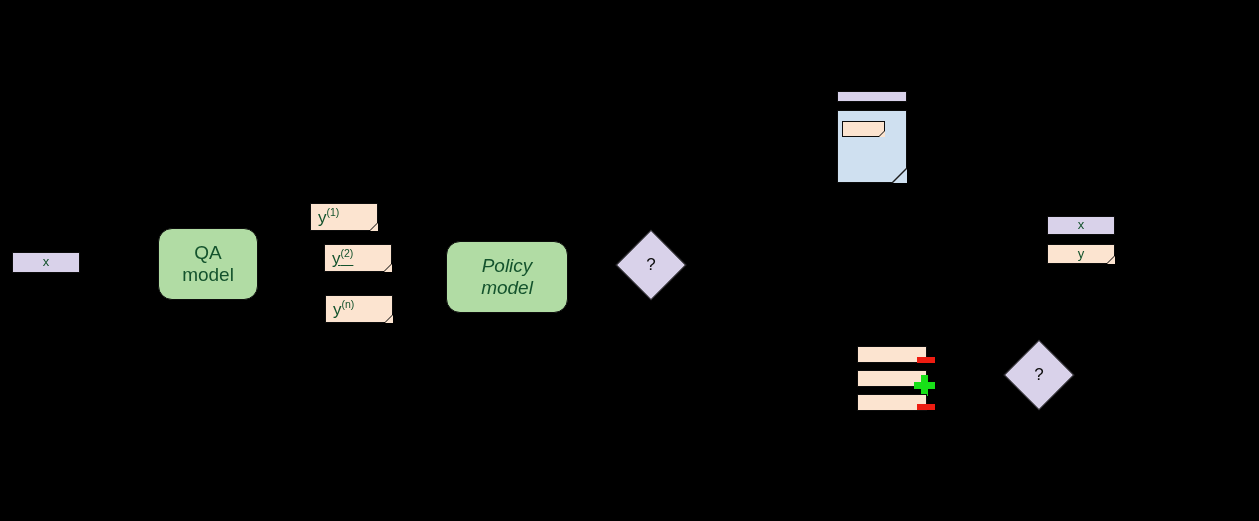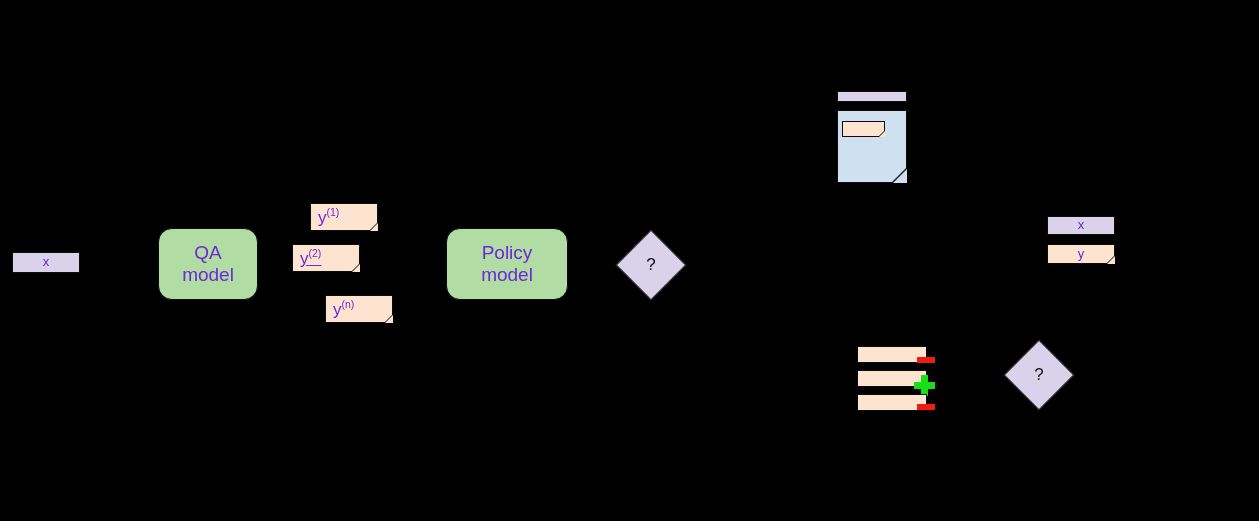--- a/index.html
+++ b/index.html
@@ -22,21 +22,21 @@
     height: 521px;
   }
   .node {
     position: absolute;
     box-sizing: border-box;
     display: flex;
     align-items: center;
     justify-content: center;
     text-align: center;
     line-height: 1.15;
-    color: #6d28d9;
+    color: #14532d;
   }
 
   
   .proc {
     background: #b1dca4;
     border: 1px solid #0d0d0d;
     border-radius: 14px;
     font-size: 19px;
     white-space: pre-line;
   }
@@ -183,35 +183,35 @@
 model</span>
   </div>
 
   <div class="node doc" style="left:310px; top:203px; width:68px; height:28px; justify-content:flex-start; padding-left:7px;">
     <span>
       <span>y</span><span class="sup">(1)</span>
     </span>
     <span class="fold"></span>
   </div>
 
-  <div class="node doc" style="left:292px; top:244px; width:68px; height:28px; justify-content:flex-start; padding-left:7px;text-decoration:underline;">
+  <div class="node doc" style="left:324px; top:244px; width:68px; height:28px; justify-content:flex-start; padding-left:7px;text-decoration:underline;">
     <span>
       <span>y</span><span class="sup">(2)</span>
     </span>
     <span class="fold"></span>
   </div>
 
   <div class="node doc" style="left:310px; top:295px; width:68px; height:28px; justify-content:flex-start; padding-left:7px;margin-left:15px;">
     <span>
       <span>y</span><span class="sup">(n)</span>
     </span>
     <span class="fold"></span>
   </div>
 
-  <div class="node proc" style="left:446px; top:228px; width:122px; height:72px;">
+  <div class="node proc" style="left:446px; top:241px; width:122px; height:72px;font-style:italic;">
     <span>Policy
 model</span>
   </div>
 
   <div class="diamond" style="left:626px; top:240px; width:48px; height:48px;">
     <span>?</span>
   </div>
 
   <div class="note-header" style="left:837px; top:91px; width:70px; height:11px;"></div>
 

